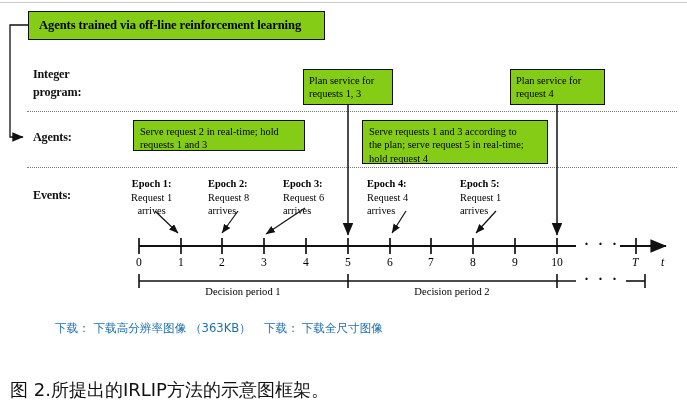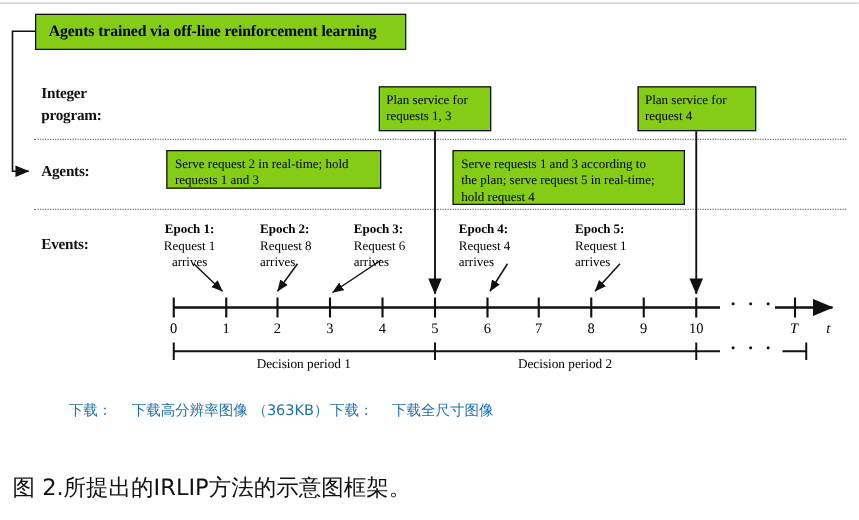--- a/index.html
+++ b/index.html
@@ -60,21 +60,21 @@
   .axt{position:absolute;font-size:11.6px;font-style:italic;}
   .dperiod{position:absolute;font-size:10.6px;text-align:center;white-space:nowrap;}
   .dots{position:absolute;font-size:15px;letter-spacing:2.6px;font-weight:bold;color:#111;}
 
   
   .dl{
     position:absolute;font-family:"DejaVu Sans", sans-serif;
     font-size:11.6px;color:#1f6fab;white-space:nowrap;
   }
   .dl .sep{color:#1f6fab;}
-  .dl a{color:#1f6fab;text-decoration:none;margin-left:12px;}
+  .dl a{color:#1f6fab;text-decoration:none;}
   .dl-1{left:55px;top:321px;}
   .dl-2{left:264px;top:321px;font-family:Liberation Serif, serif;}
 
   
   .caption{
     position:absolute;left:10px;top:378px;
     font-family:"DejaVu Sans", sans-serif;font-size:18px;color:#111;
     white-space:nowrap;
   }
 </style>

